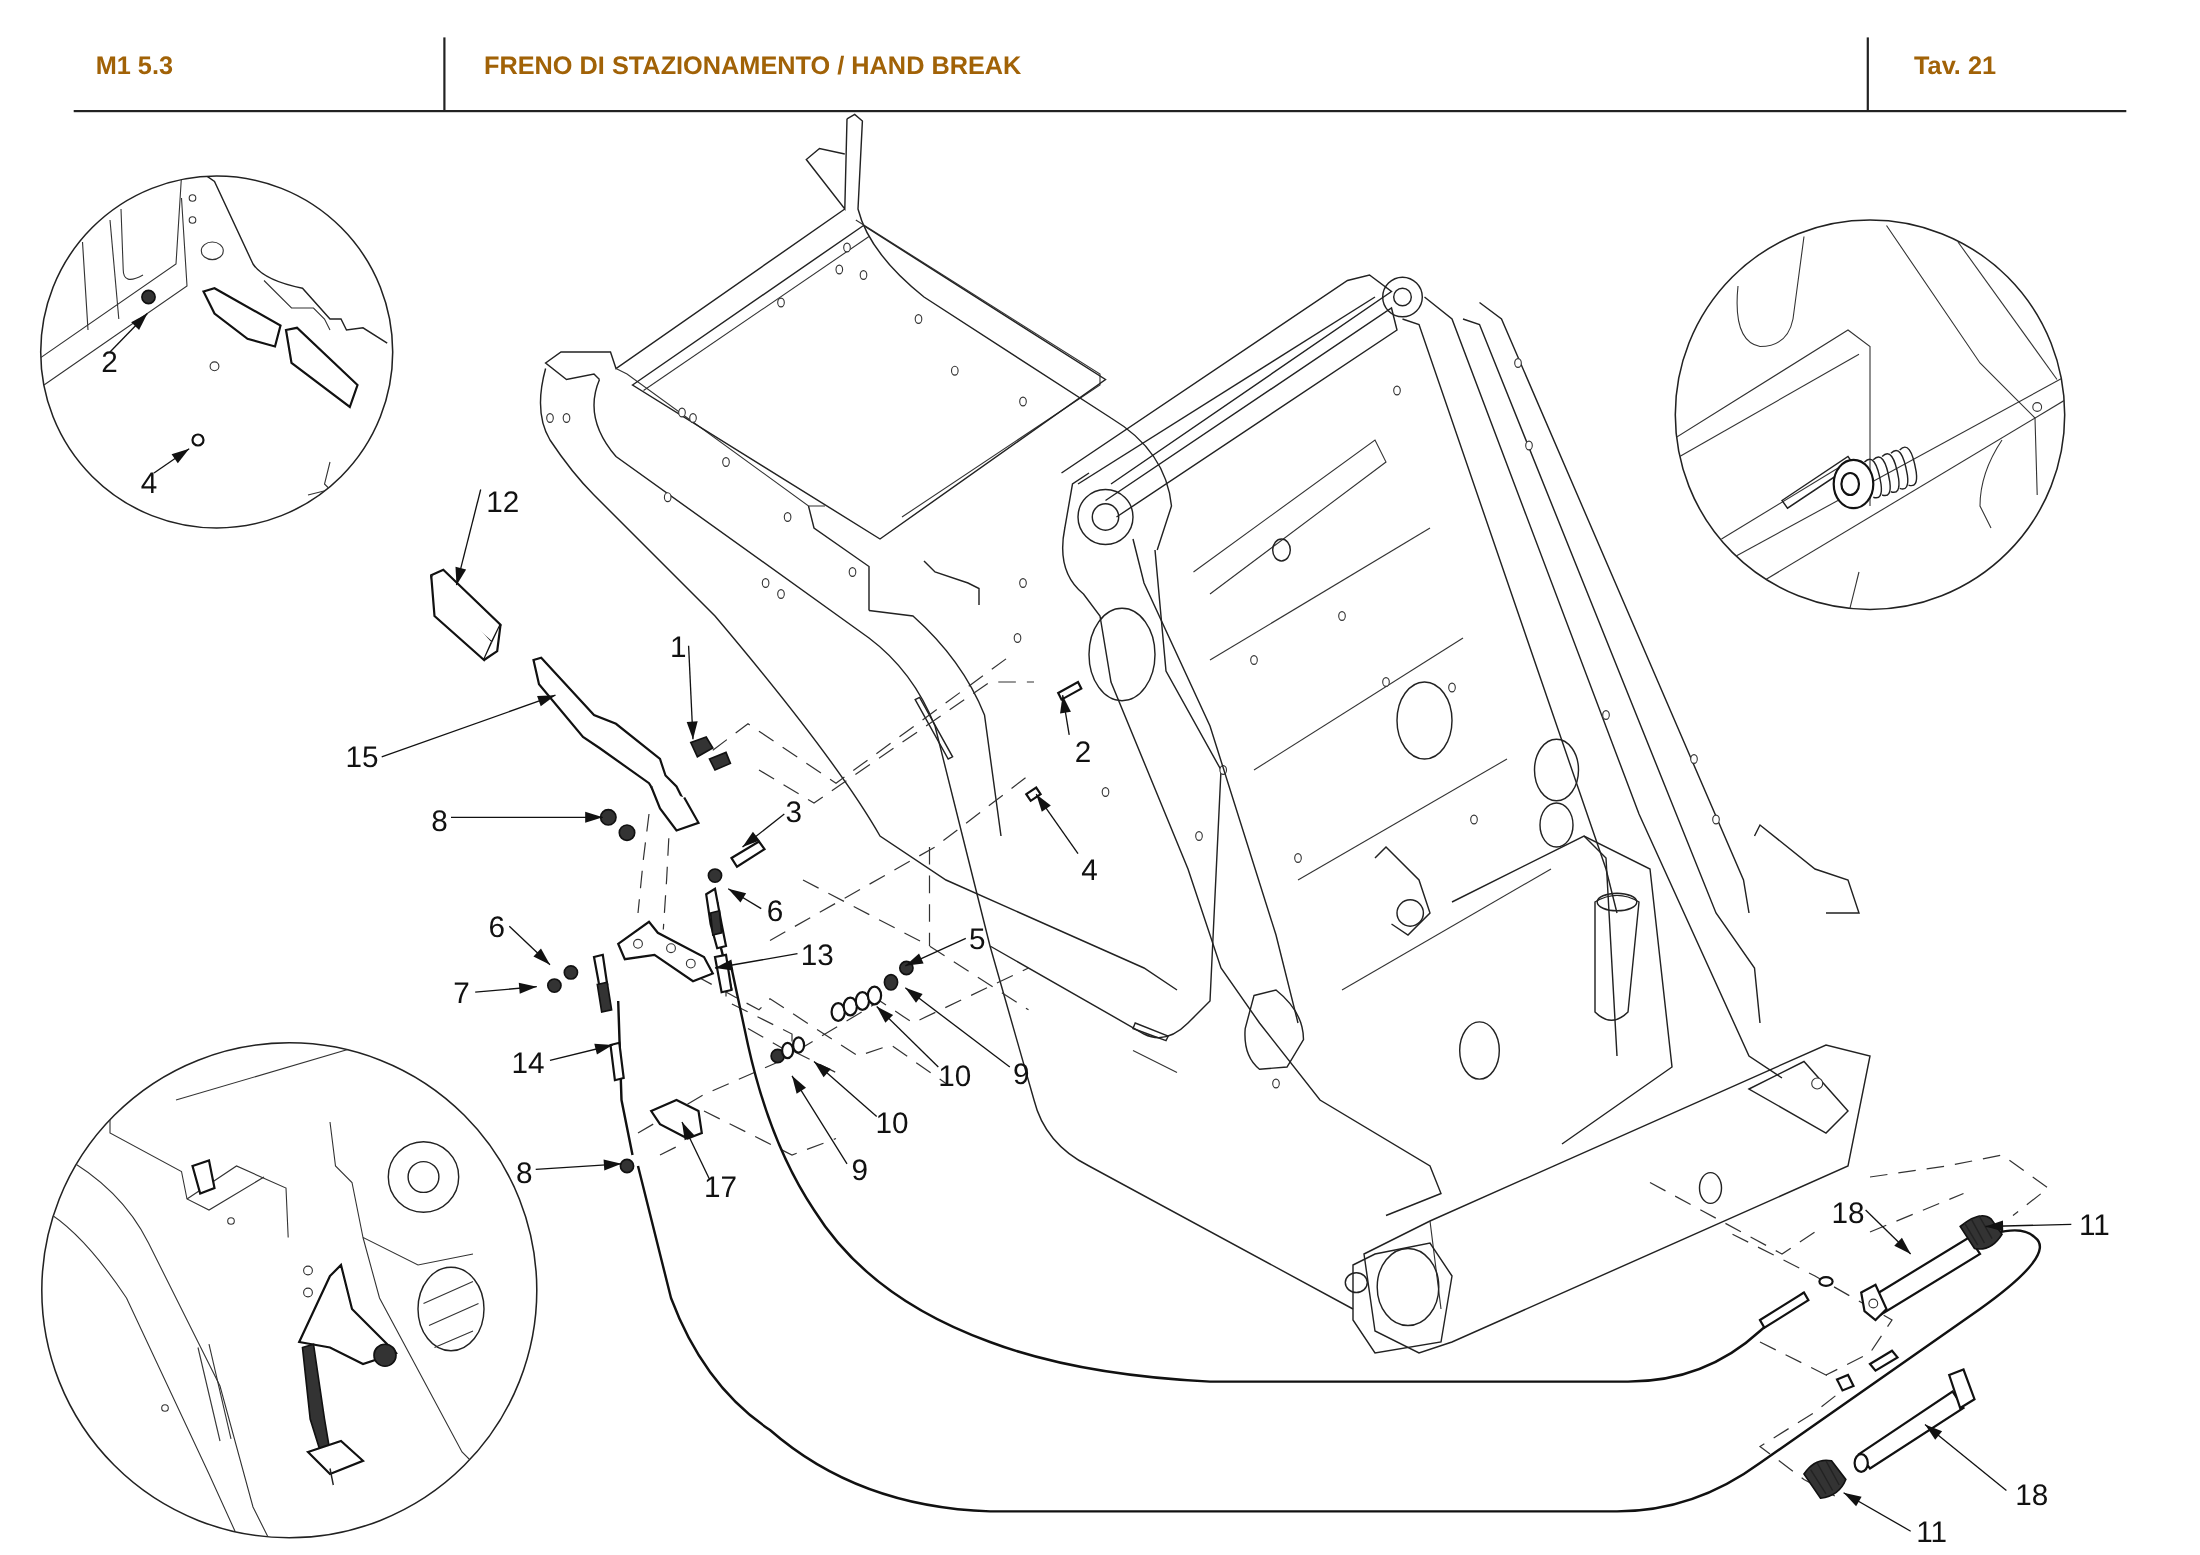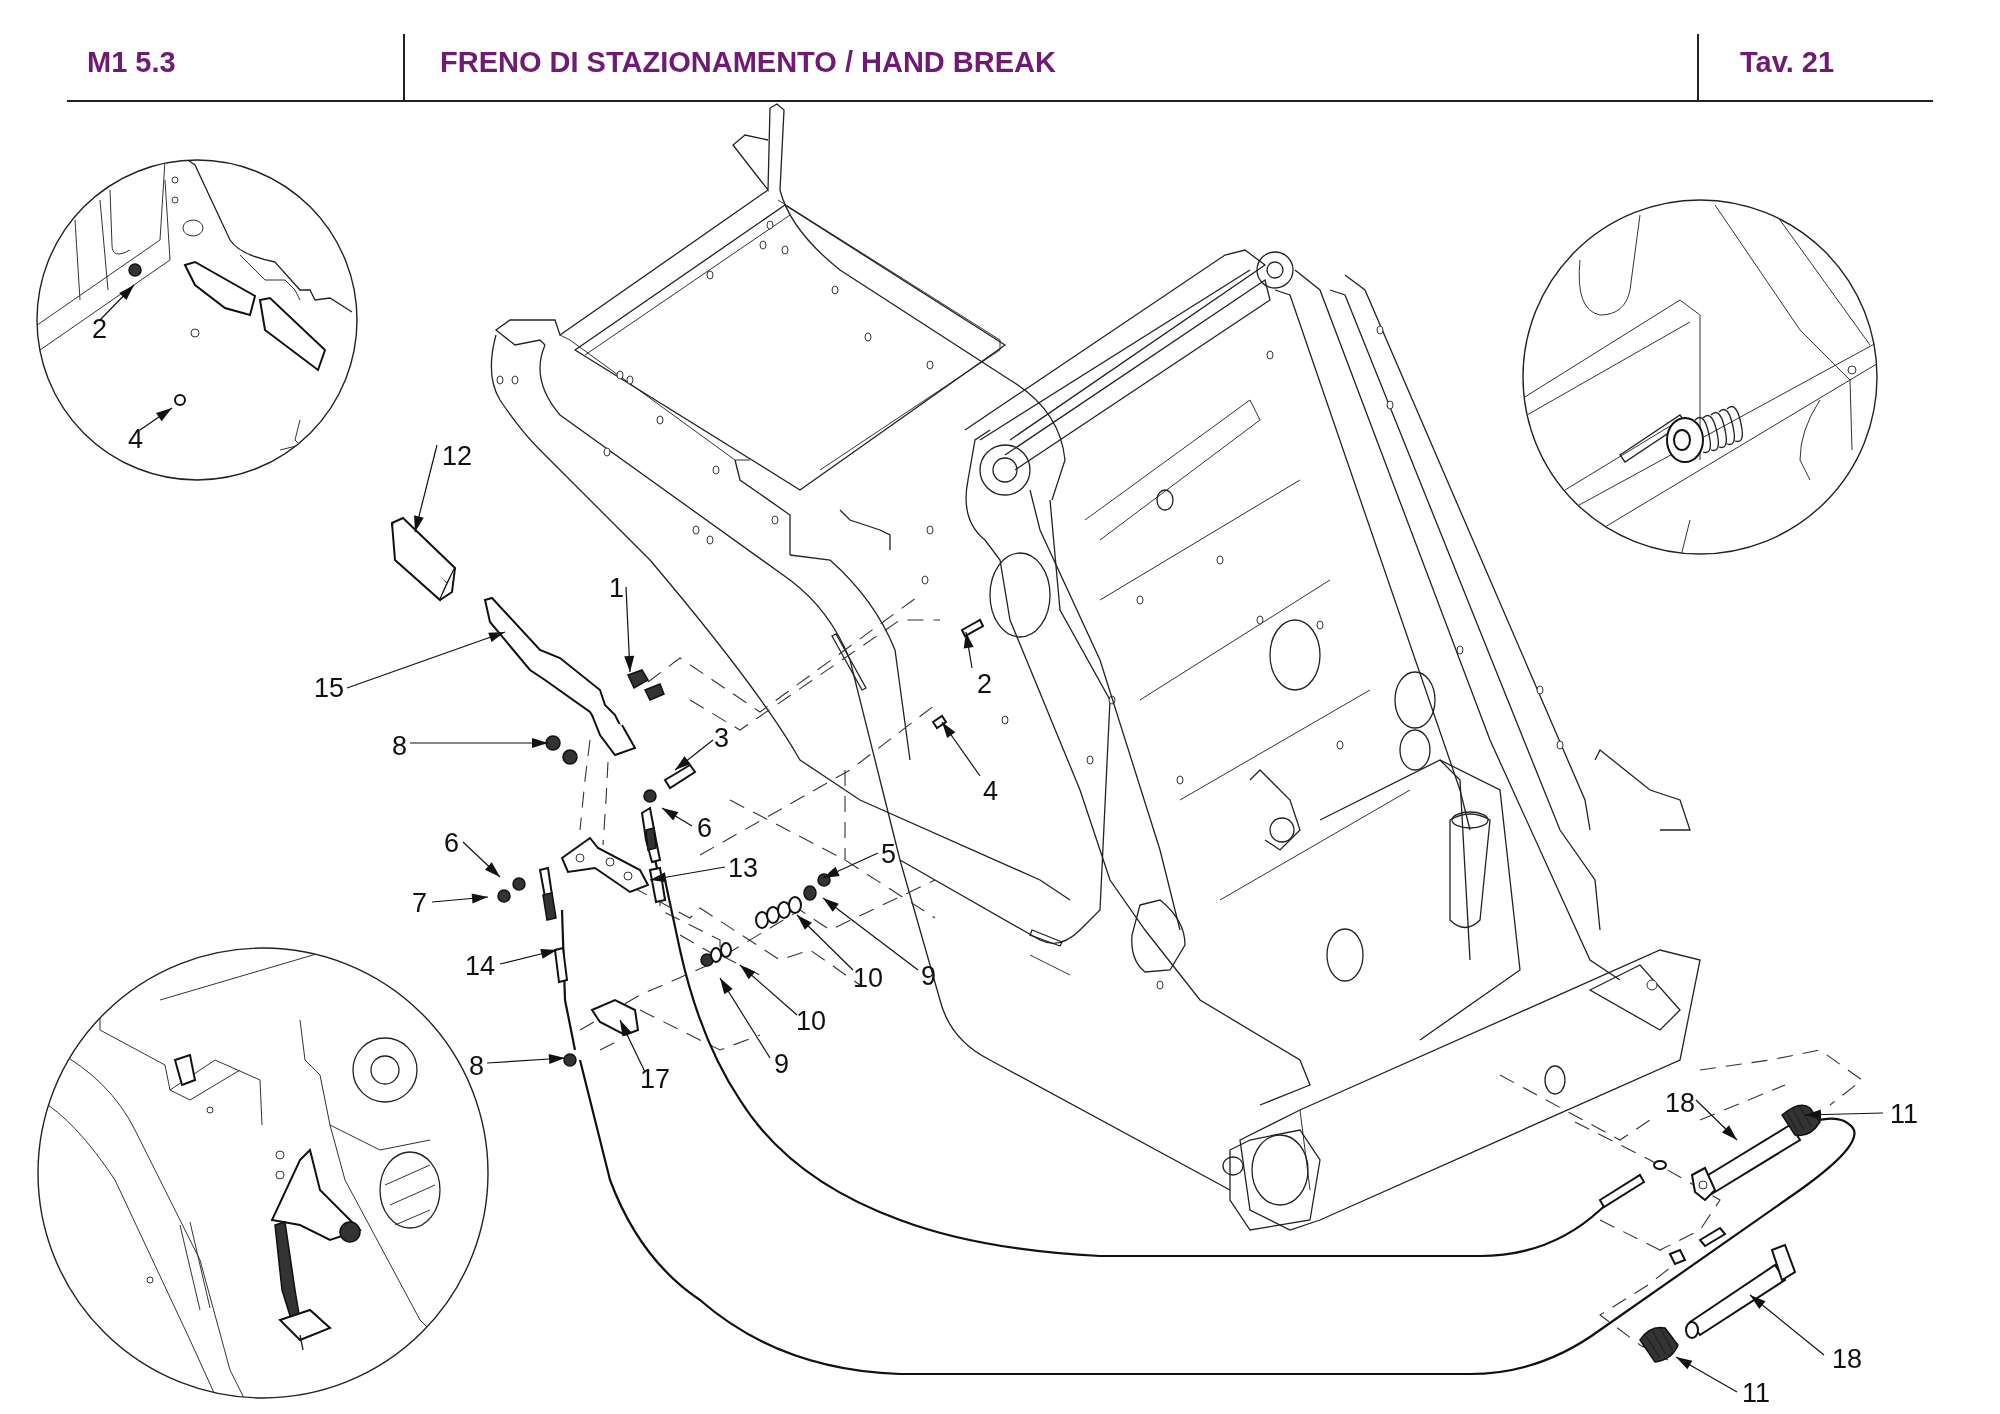--- a/index.html
+++ b/index.html
@@ -1,17 +1,17 @@
 <!DOCTYPE html>
 <html><head>
 <meta charset="utf-8">
 <style>
   html, body { margin:0; padding:0; background:#ffffff; }
   body { width:2000px; height:1414px; position:relative; overflow:hidden; font-family:"Liberation Sans", sans-serif; }
-  .hdr-text { position:absolute; top:48px; font-family:"Liberation Sans", sans-serif; font-weight:bold; font-size:29px; color:#701a75; line-height:1; }
+  .hdr-text { position:absolute; top:48px; font-family:"Liberation Sans", sans-serif; font-weight:bold; font-size:23px; color:#a16207; line-height:1; }
   #sheet-code { left:87px; }
   #sheet-title { left:440px; }
   #sheet-table { left:1740px;text-align:center; }
   .hdr-rule { position:absolute; left:67px; top:100px; width:1866px; height:2px; background:#222; }
   .hdr-div { position:absolute; top:34px; width:1.5px; height:66px; background:#222; }
   svg#drawing { position:absolute; left:0; top:0; }
   .ln { fill:none; stroke:#222; stroke-width:1.3; }
   .ln-thin { fill:none; stroke:#333; stroke-width:1; }
   .dash { fill:none; stroke:#333; stroke-width:1.1; stroke-dasharray:16 10; }
   .cable { fill:none; stroke:#111; stroke-width:2.2; }

